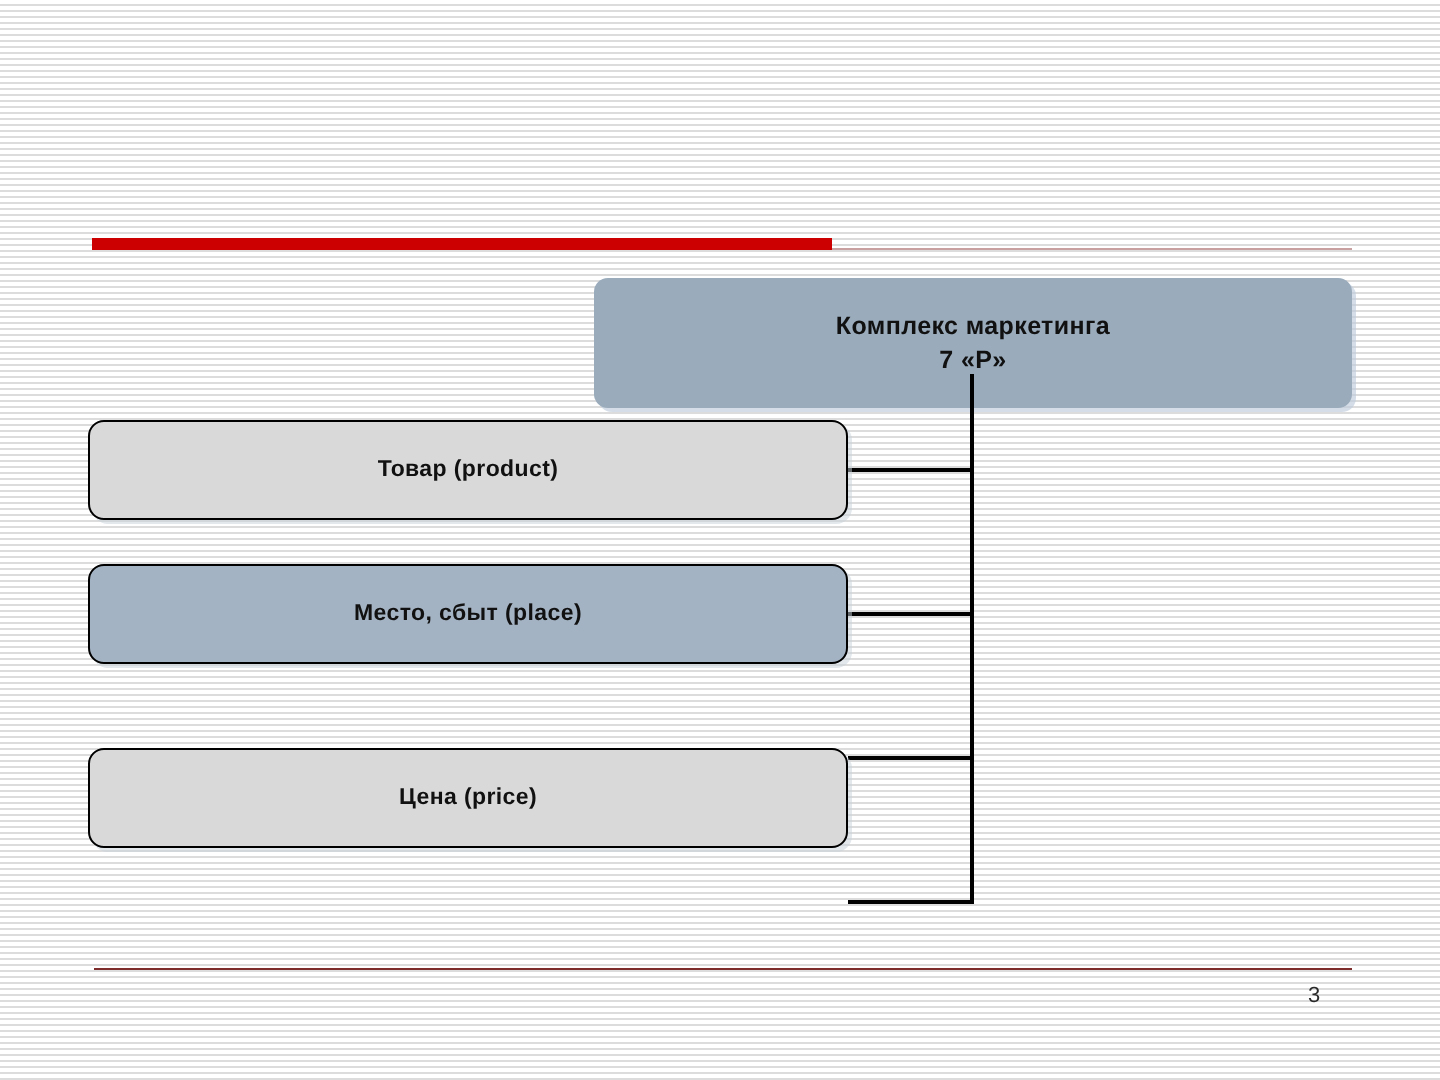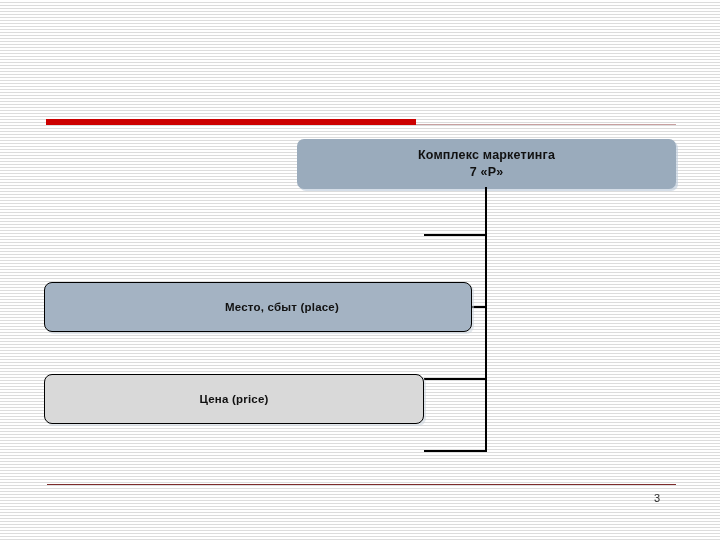--- a/index.html
+++ b/index.html
@@ -53,21 +53,21 @@
     height: 1px;
     background: #7d2b2b;
   }
 
   
   .title-box {
     position: absolute;
     left: 297px;
     top: 139px;
     width: 379px;
-    height: 50px;
+    height: 65px;
     background: #9aabbc;
     border-radius: 7px;
     box-shadow: 2px 2px 0 rgba(190, 205, 220, 0.65);
     display: flex;
     align-items: center;
     justify-content: center;
     text-align: center;
   }
   .title-box .title-text {
     color: #111111;
@@ -115,21 +115,21 @@
   .item-box .item-text {
     color: #111111;
     font-size: 11.5px;
     font-weight: bold;
     letter-spacing: 0.2px;
   }
   .fill-gray { background: #d9d9d9; }
   .fill-blue { background: #a4b3c3; }
 
   .item-1 { top: 210px; }
-  .item-2 { top: 282px; padding-left: 48px; }
+  .item-2 { top: 282px; }
   .item-3 { top: 374px; }
   .item-4 { top: 426px; }
 
   
   .page-number {
     position: absolute;
     left: 645px;
     top: 492px;
     width: 24px;
     text-align: center;
@@ -151,20 +151,23 @@
       <span>7 «Р»</span>
     </div>
   </div>
 
   <div class="conn-vertical"></div>
   <div class="conn-horizontal conn-h-1"></div>
   <div class="conn-horizontal conn-h-2"></div>
   <div class="conn-horizontal conn-h-3"></div>
   <div class="conn-horizontal conn-h-4"></div>
 
+  <div class="item-box item-1 fill-gray">
+    <span class="item-text">Товар (product)</span>
+  </div>
 
   <div class="item-box item-2 fill-blue">
     <span class="item-text">Место, сбыт (place)</span>
   </div>
 
   <div class="item-box item-3 fill-gray">
     <span class="item-text">Цена (price)</span>
   </div>
 
 

